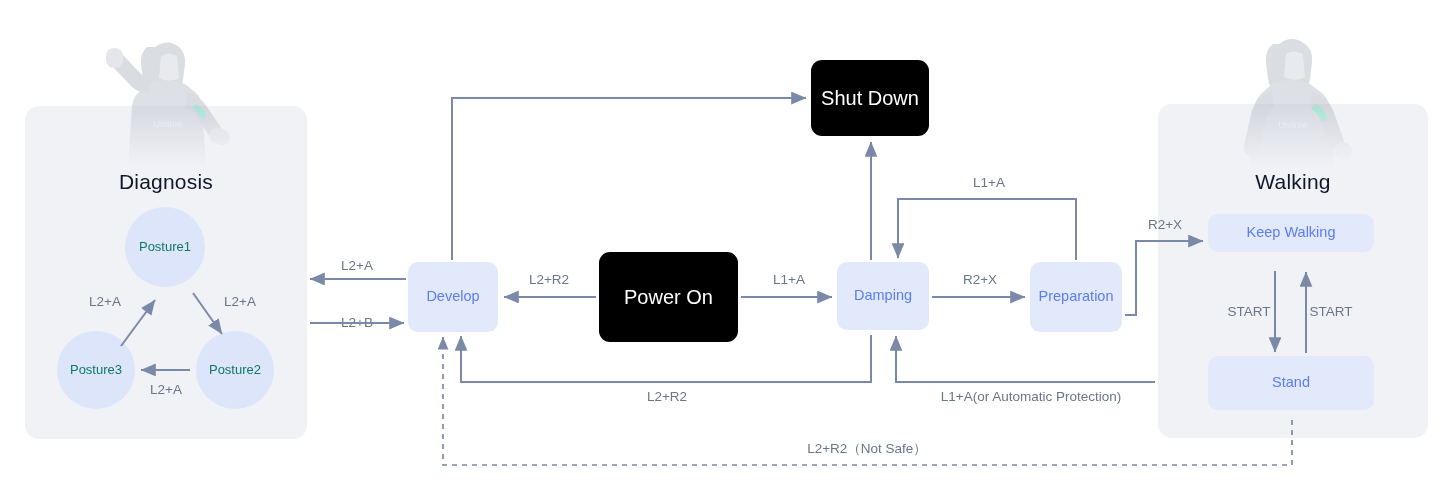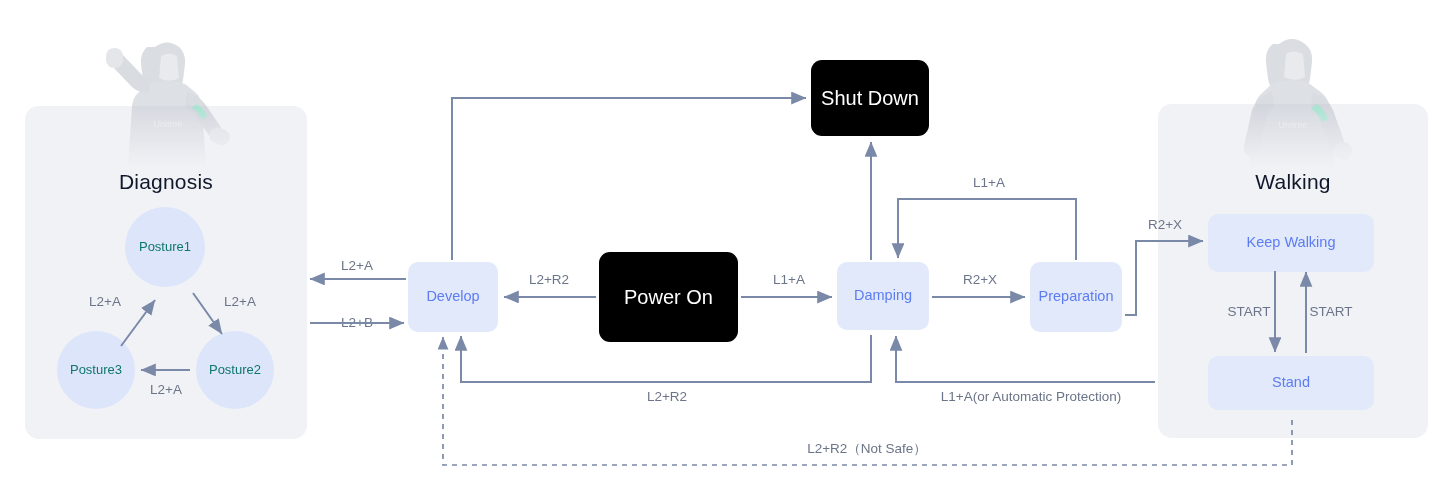--- a/index.html
+++ b/index.html
@@ -153,21 +153,21 @@
       <path d="M56 74 q-14 4 -20 18 l-8 36 q-2 8 6 10 q7 2 9 -6 l7 -31 q2 -8 8 -11 z" fill="#ADB2BC"></path>
       <path d="M96 74 q15 4 21 18 l10 28 q3 8 -4 11 q-7 3 -10 -5 l-9 -24 q-3 -8 -9 -11 z" fill="#ADB2BC"></path>
       <circle cx="127" cy="133" r="9" fill="#C6CAD2"></circle>
       <path d="M100 86 q9 5 12 15 l-6 3 q-4 -9 -11 -13 z" fill="#3FD6A0" opacity=".85"></path>
     </g>
     <text x="77" y="110" text-anchor="middle" font-size="9" fill="#EEF0F3" font-family="Liberation Sans, sans-serif" mask="url(#mR)">Unitree</text>
   </svg>
 
   <div class="panel-title" style="left:1158px;top:170px;width:270px;">Walking</div>
 
-  <div class="node light" style="left:1208px;top:214px;width:166px;height:58px;">Keep Walking</div>
+  <div class="node light" style="left:1208px;top:214px;width:166px;height:38px;">Keep Walking</div>
   <div class="node light" style="left:1208px;top:356px;width:166px;height:54px;">Stand</div>
 
   <div class="elabel c" style="left:1249px;top:304px;">START</div>
   <div class="elabel c" style="left:1331px;top:304px;">START</div>
 
   <div class="node light" style="left:408px;top:262px;width:90px;height:70px;">Develop</div>
 
   <div class="node primary" style="left:599px;top:252px;width:139px;height:90px;">Power On</div>
 
   <div class="node primary" style="left:811px;top:60px;width:118px;height:76px;">Shut Down</div>

